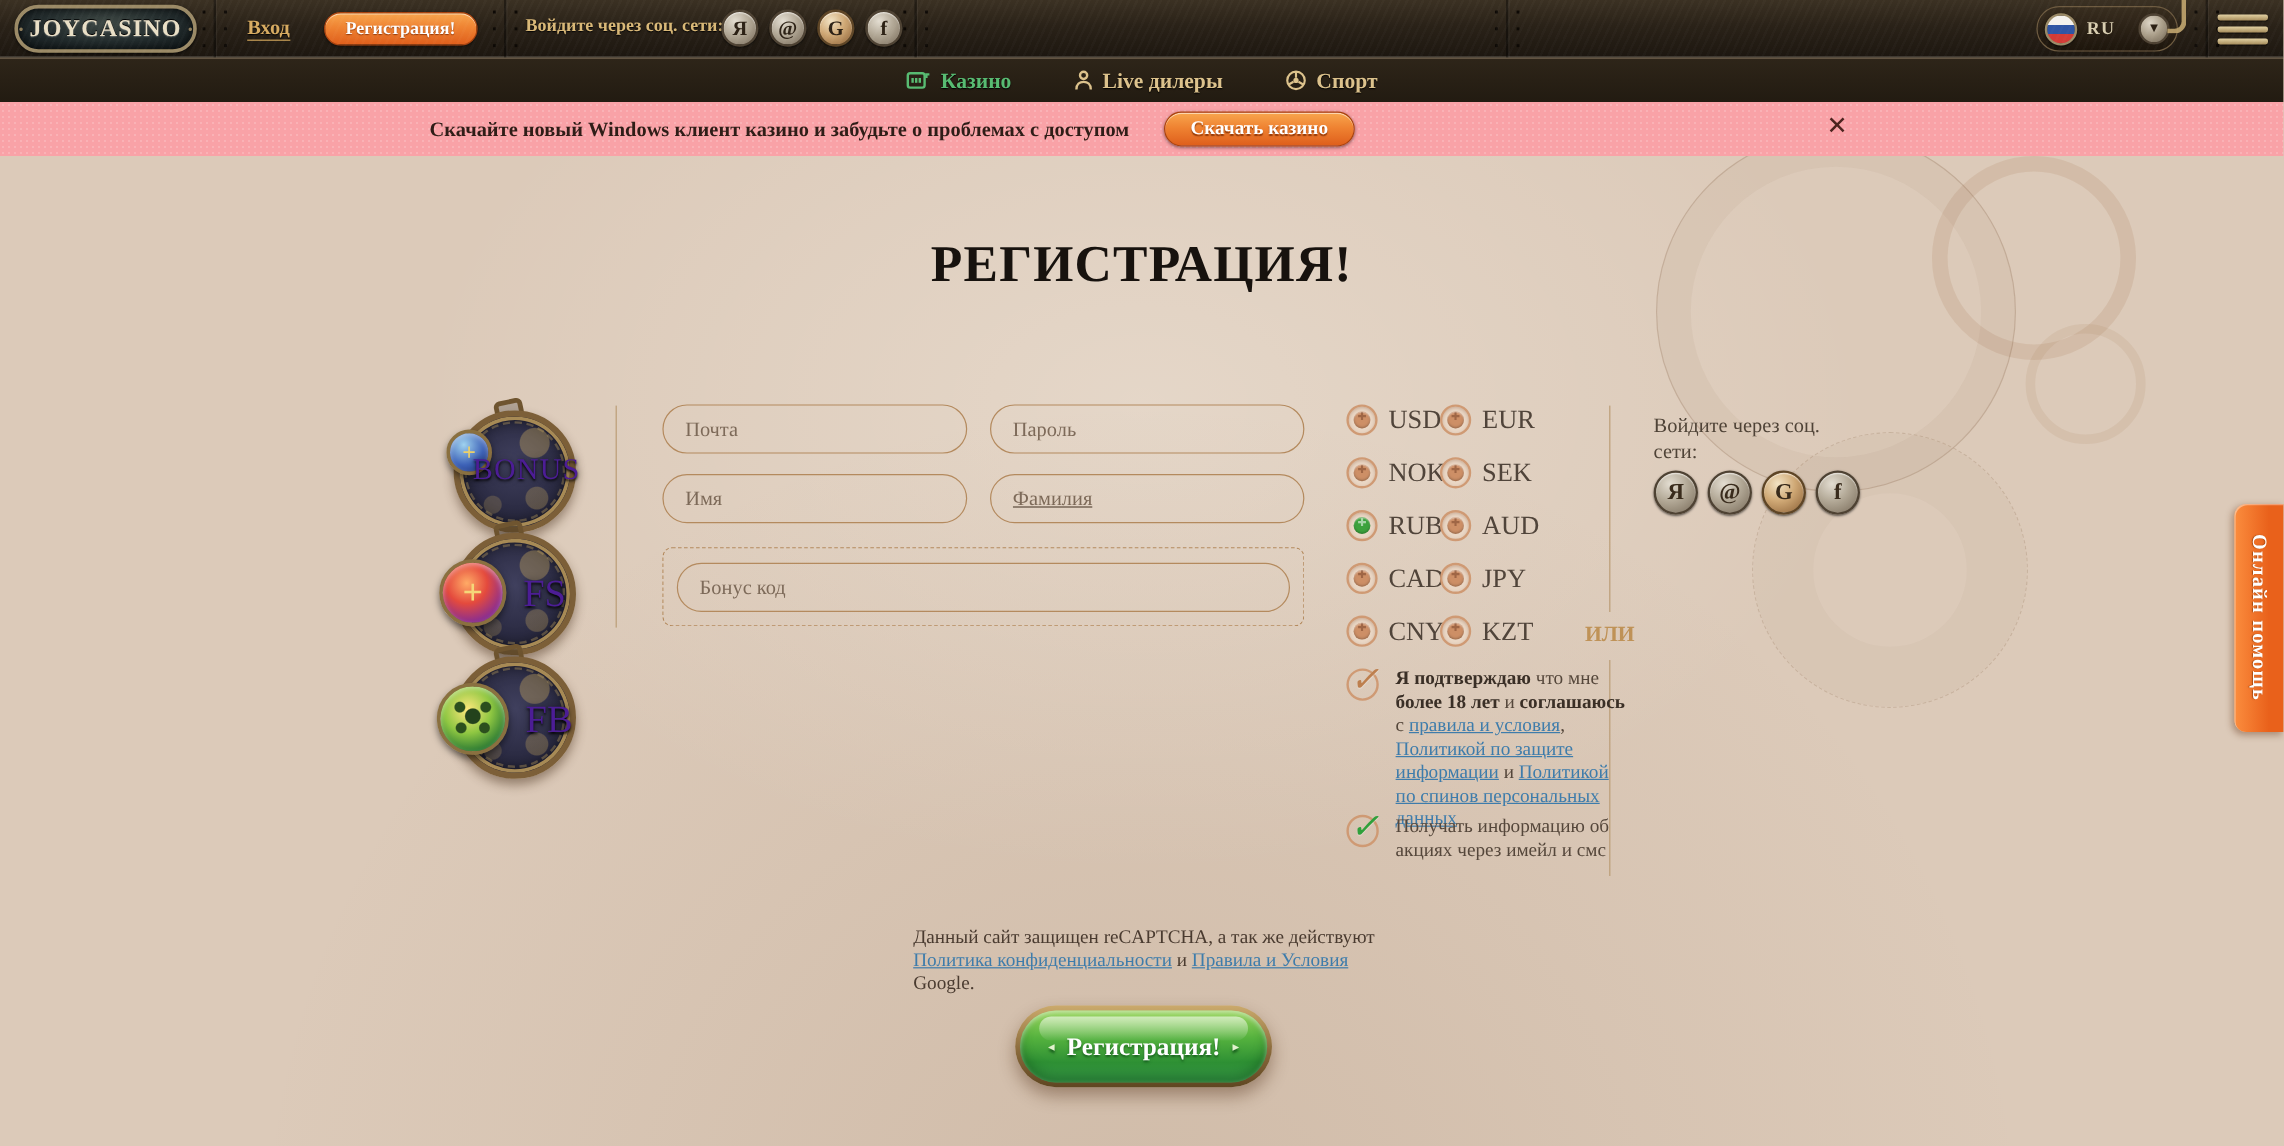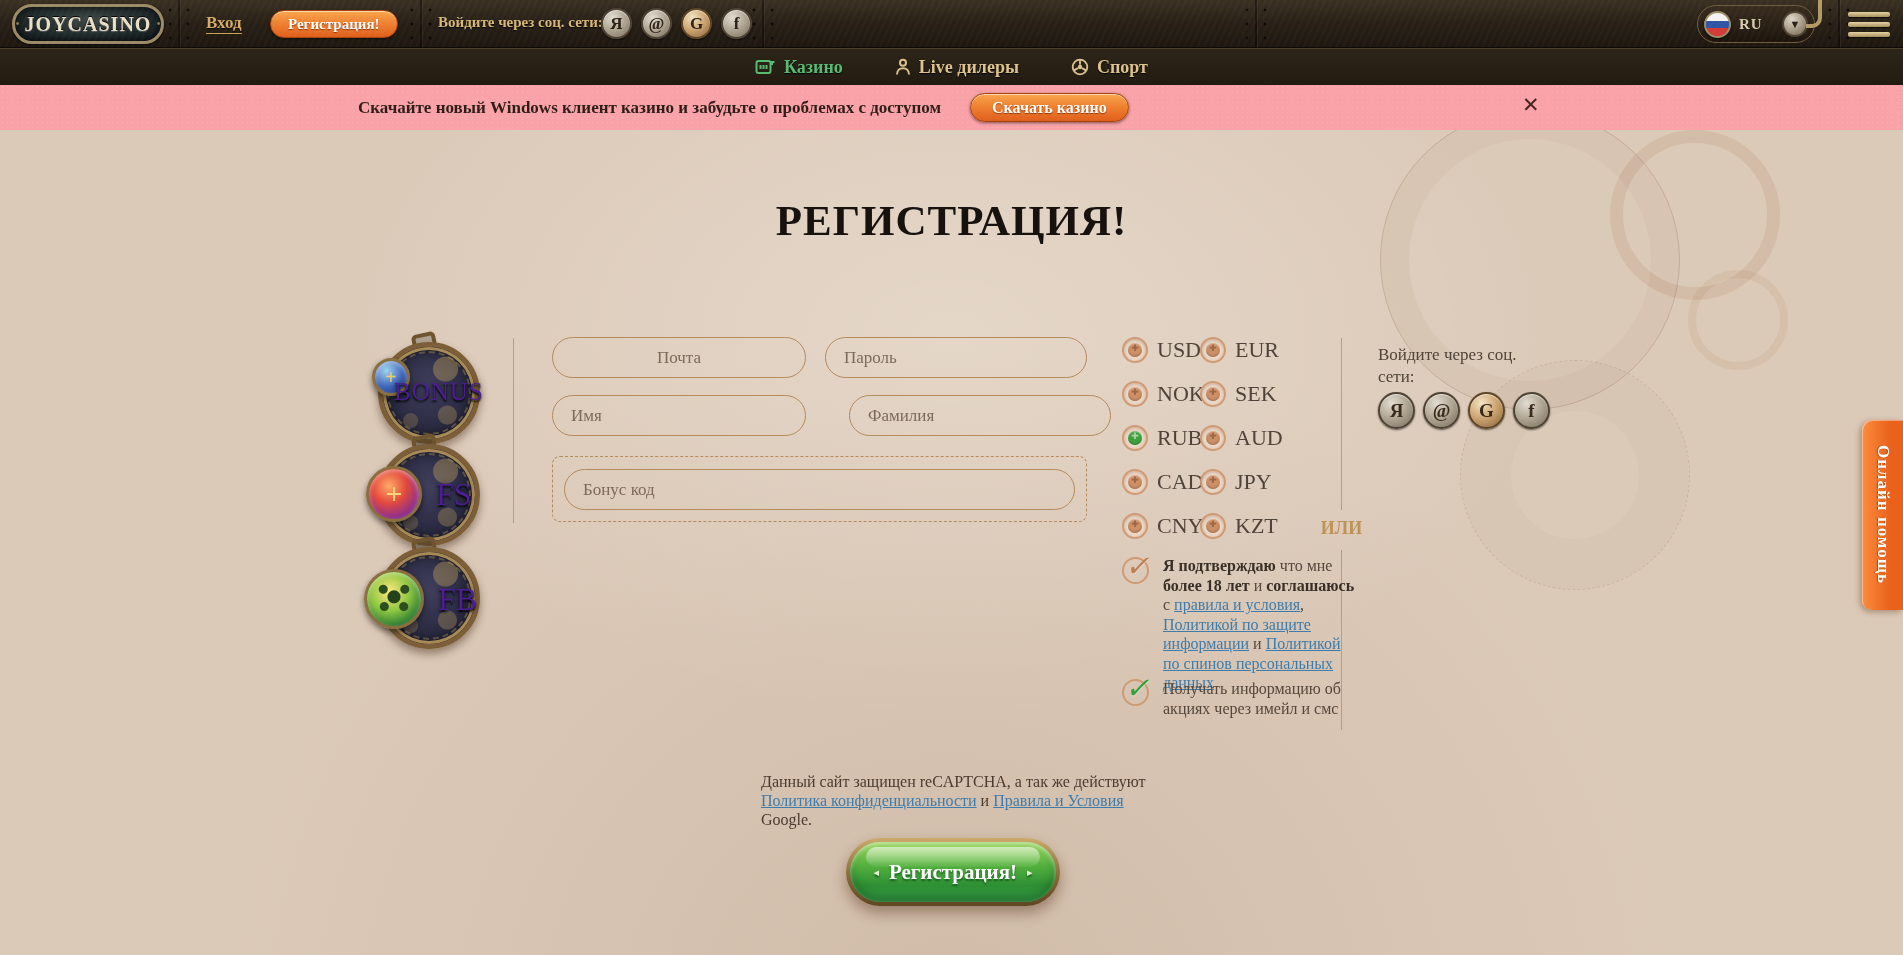--- a/index.html
+++ b/index.html
@@ -139,24 +139,24 @@
   .vline-form { left:513px; top:208px; height:185px; }
   .vline-right-a { left:1341px; top:208px; height:172px; }
   .vline-right-b { left:1341px; top:420px; height:180px; }
   .or-label { position:absolute; left:1313px; top:388px; width:57px; text-align:center;
     font-size:18px; font-weight:bold; color:#bf9257; }
 
   
   .pill-input { position:absolute; background:transparent; border:1px solid #b48a5e; border-radius:21px;
     font-family:inherit; font-size:17px; color:#5c4b3c; padding:0 18px; outline:none; }
   .pill-input::placeholder { color:#7d6a59; opacity:1; }
-  .f-email { left:552px; top:207px; width:254px; height:41px;text-align:center; }
+  .f-email { left:552px; top:207px; width:254px; height:41px; }
   .f-pass  { left:825px; top:207px; width:262px; height:41px; }
   .f-first { left:552px; top:265px; width:254px; height:41px; }
-  .f-last  { left:849px; top:265px; width:262px; height:41px; }
+  .f-last  { left:825px; top:265px; width:262px; height:41px;text-decoration:underline; }
   .bonus-box { position:absolute; left:552px; top:326px; width:535px; height:66px;
     border:1px dashed #b48a5e; border-radius:8px; }
   .f-bonus { left:564px; top:339px; width:511px; height:41px; }
 
   
   .currency-grid { position:absolute; left:1122px; top:207px; display:grid;
     grid-template-columns:78px 92px; row-gap:18px; }
   .cur-item { display:flex; align-items:center; gap:9px; height:26px; font-size:22px; color:#50443a; cursor:pointer; }
   .radio { position:relative; width:26px; height:26px; border-radius:50%; flex:0 0 26px;
     border:2px solid #cf9a74; background:#ead7c5; box-shadow:inset 0 1px 3px rgba(120,70,40,.3); }

